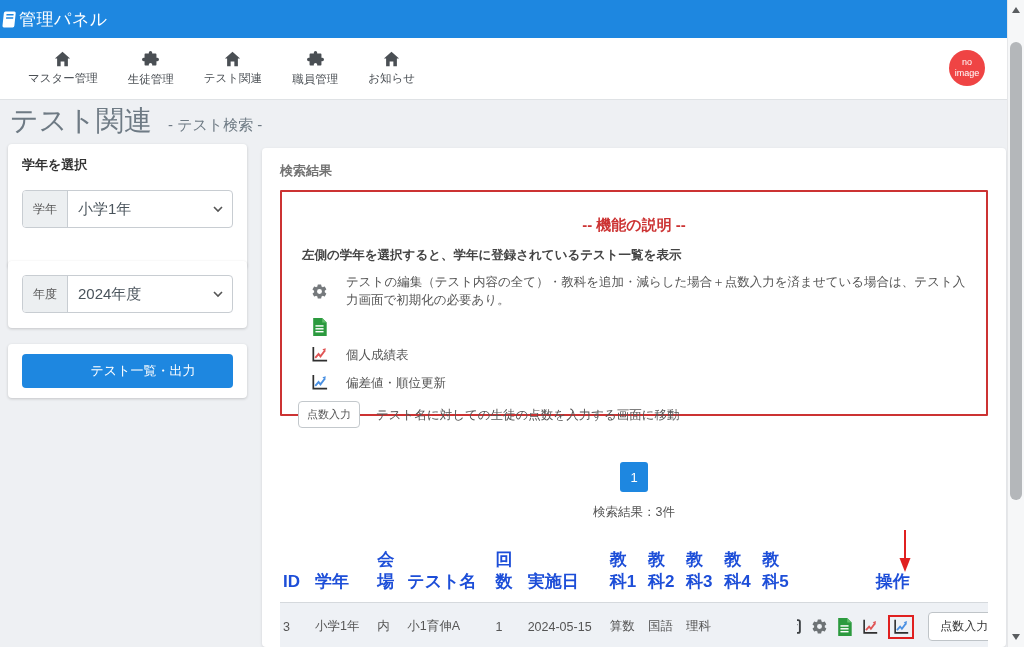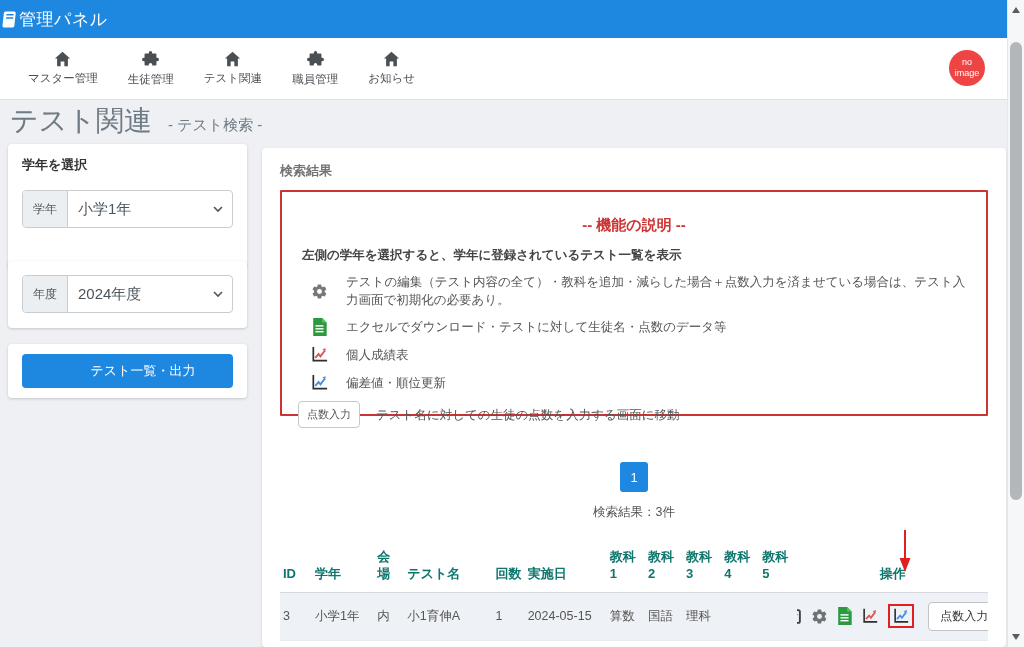--- a/index.html
+++ b/index.html
@@ -90,21 +90,21 @@
   .result-count { text-align:center; margin-top:12px; font-size:12.5px; color:#555; }
   
   .annotation {
     position:absolute; right:2px; top:330px; color:#e03030; font-size:13px; line-height:1.24;
     white-space:nowrap; text-align:left;
   }
   .anno-arrow { position:absolute; left:632px; top:382px; }
   
   .test-table { width:100%; border-collapse:collapse; table-layout:fixed; margin-top:24px; }
   .test-table th {
-    font-size:13px; font-weight:bold; color:#0f766e; text-align:left;
+    font-size:17px; font-weight:bold; color:#1d4ed8; text-align:left;
     vertical-align:bottom; padding:4px 3px 9px; word-break:break-all; line-height:1.3;
     border-bottom:1px solid #d5d9dd;
   }
   .test-table td {
     font-size:12.5px; color:#555; padding:9px 3px; white-space:nowrap; overflow:hidden;
     border-bottom:1px solid #e8eaed; vertical-align:middle;
   }
   .test-table tr.striped td { background:#eef1f5; }
   .ops { display:flex; align-items:center; gap:9px; justify-content:center; }
   .op-icon { display:inline-flex; cursor:pointer; }
@@ -233,21 +233,20 @@
     <div class="ib-row">
       <span class="ib-icon">
         <svg width="15" height="18" viewBox="0 0 16 20">
             <path fill="#2b9a3e" d="M1 0h10l5 5v15H1z"></path>
             <path fill="#63bd6d" d="M11 0l5 5h-5z"></path>
             <rect x="3.5" y="8" width="9" height="1.6" fill="#fff"></rect>
             <rect x="3.5" y="11.2" width="9" height="1.6" fill="#fff"></rect>
             <rect x="3.5" y="14.4" width="9" height="1.6" fill="#fff"></rect>
           </svg>
       </span>
-      <span class="ib-text">エクセルでダウンロード・テストに対して生徒名・点数のデータ等</span>
     </div>
     <div class="ib-row">
       <span class="ib-icon">
         <svg width="19" height="19" viewBox="0 0 20 20">
             <path d="M3.5 2v14.5H18" stroke="#2f2f2f" stroke-width="1.8" fill="none"></path>
             <path d="M5.5 13.5l3.5-4 2 2.5 4.5-6" stroke="#e05555" stroke-width="2" fill="none"></path>
             <path d="M13 4.6l3.6-1.2-.5 3.8z" fill="#e05555"></path>
           </svg>
       </span>
       <span class="ib-text">個人成績表</span>

